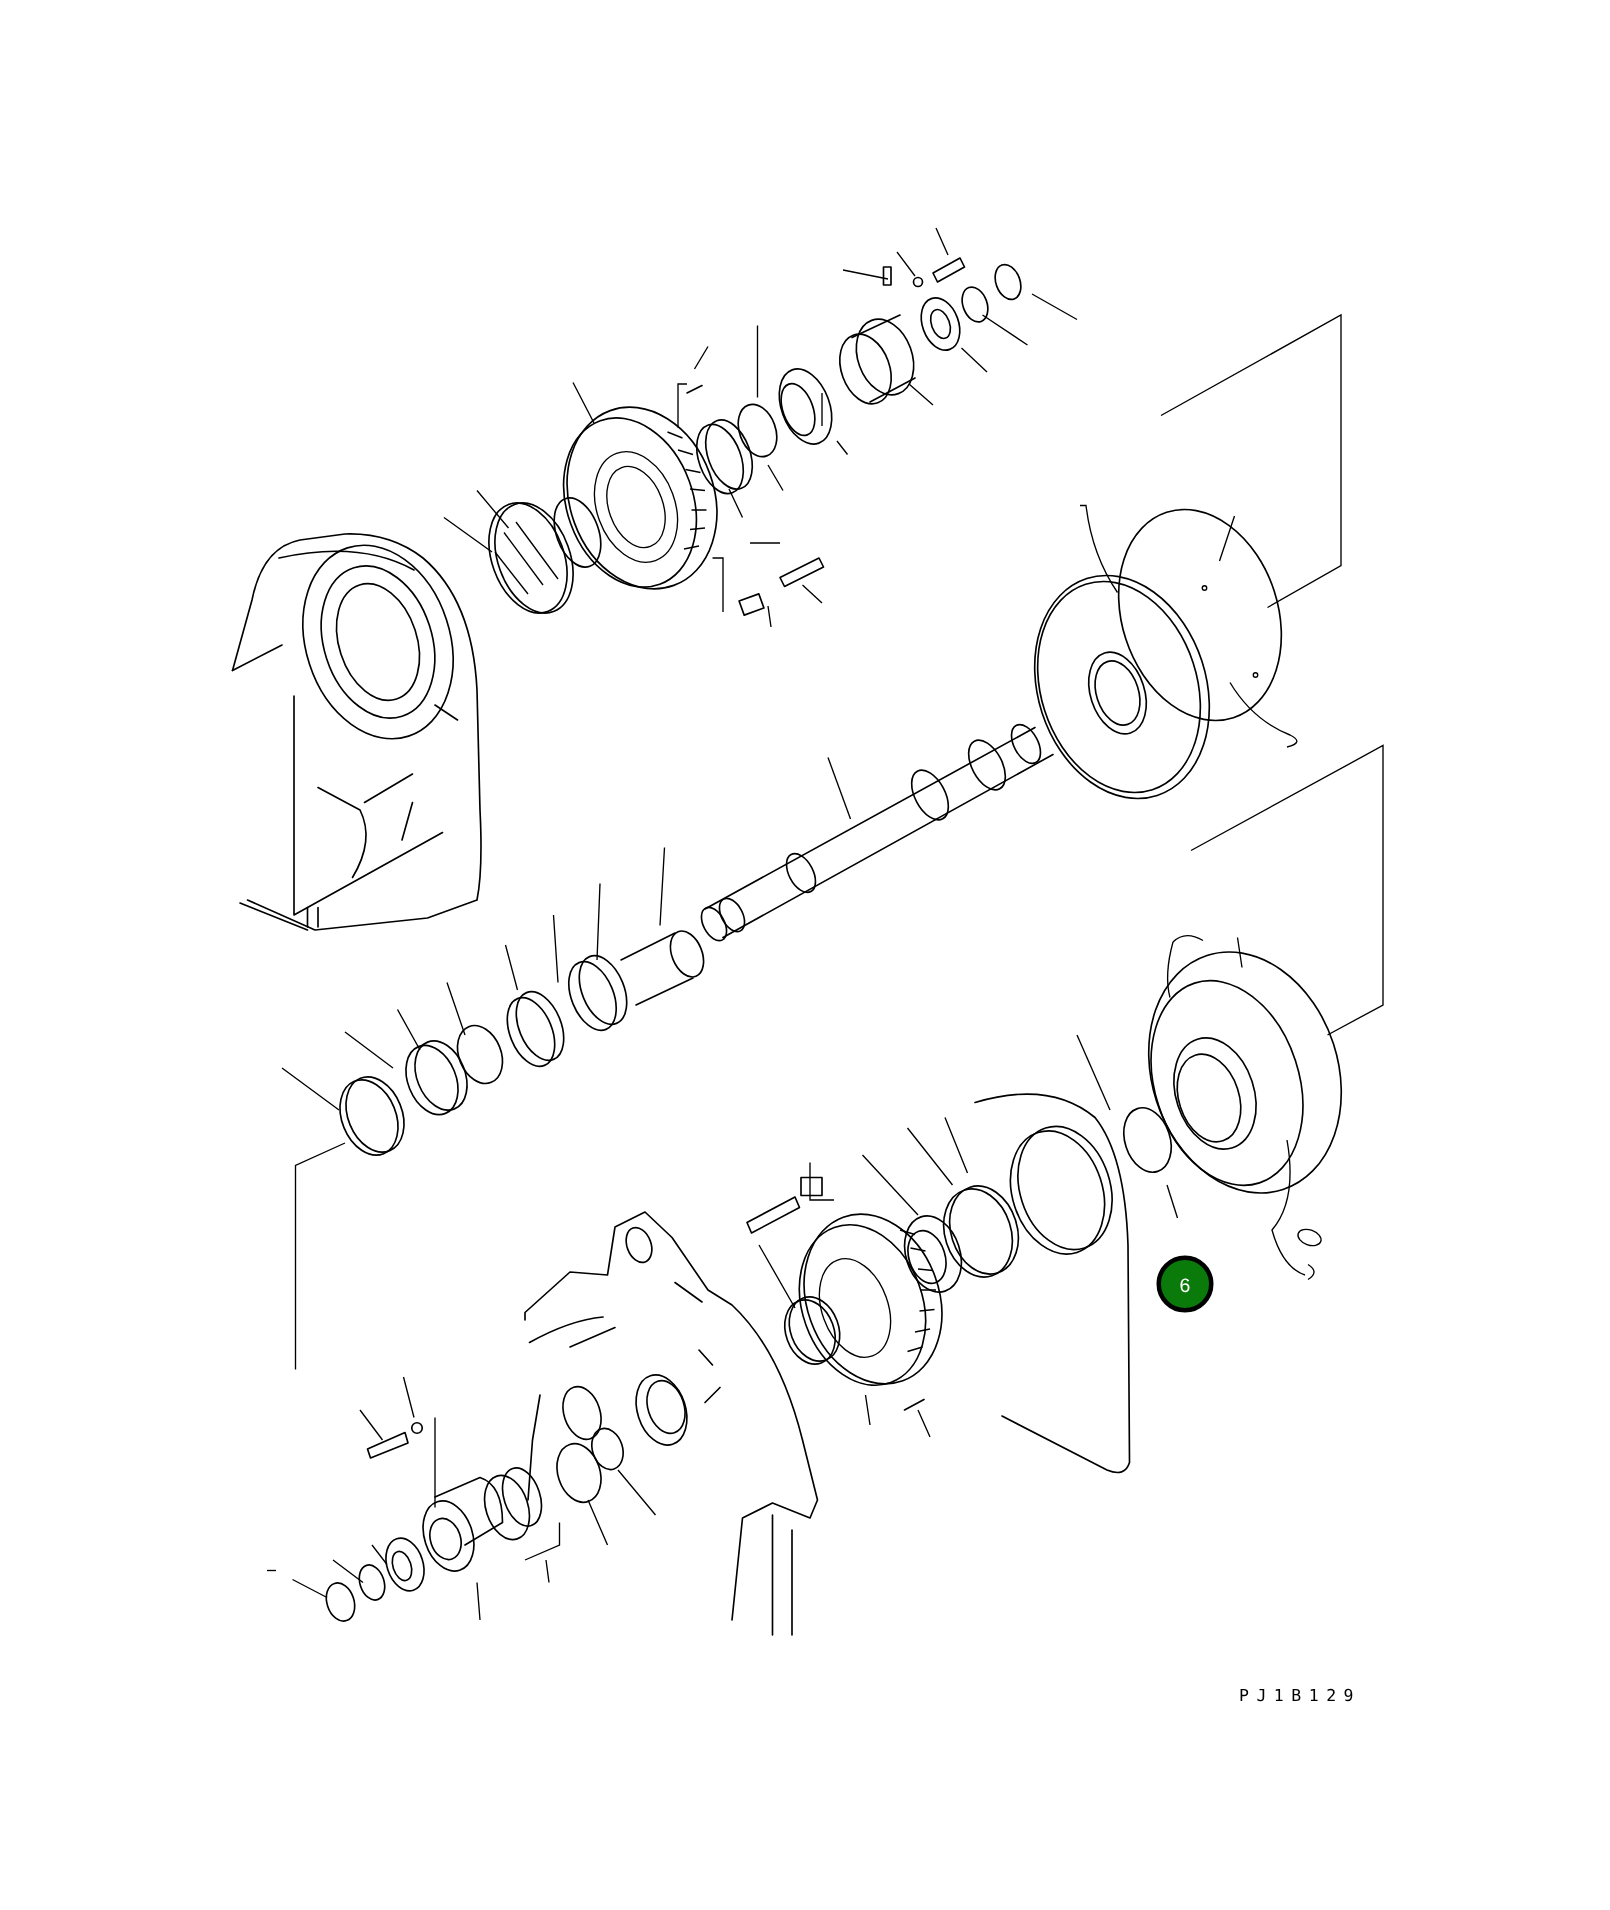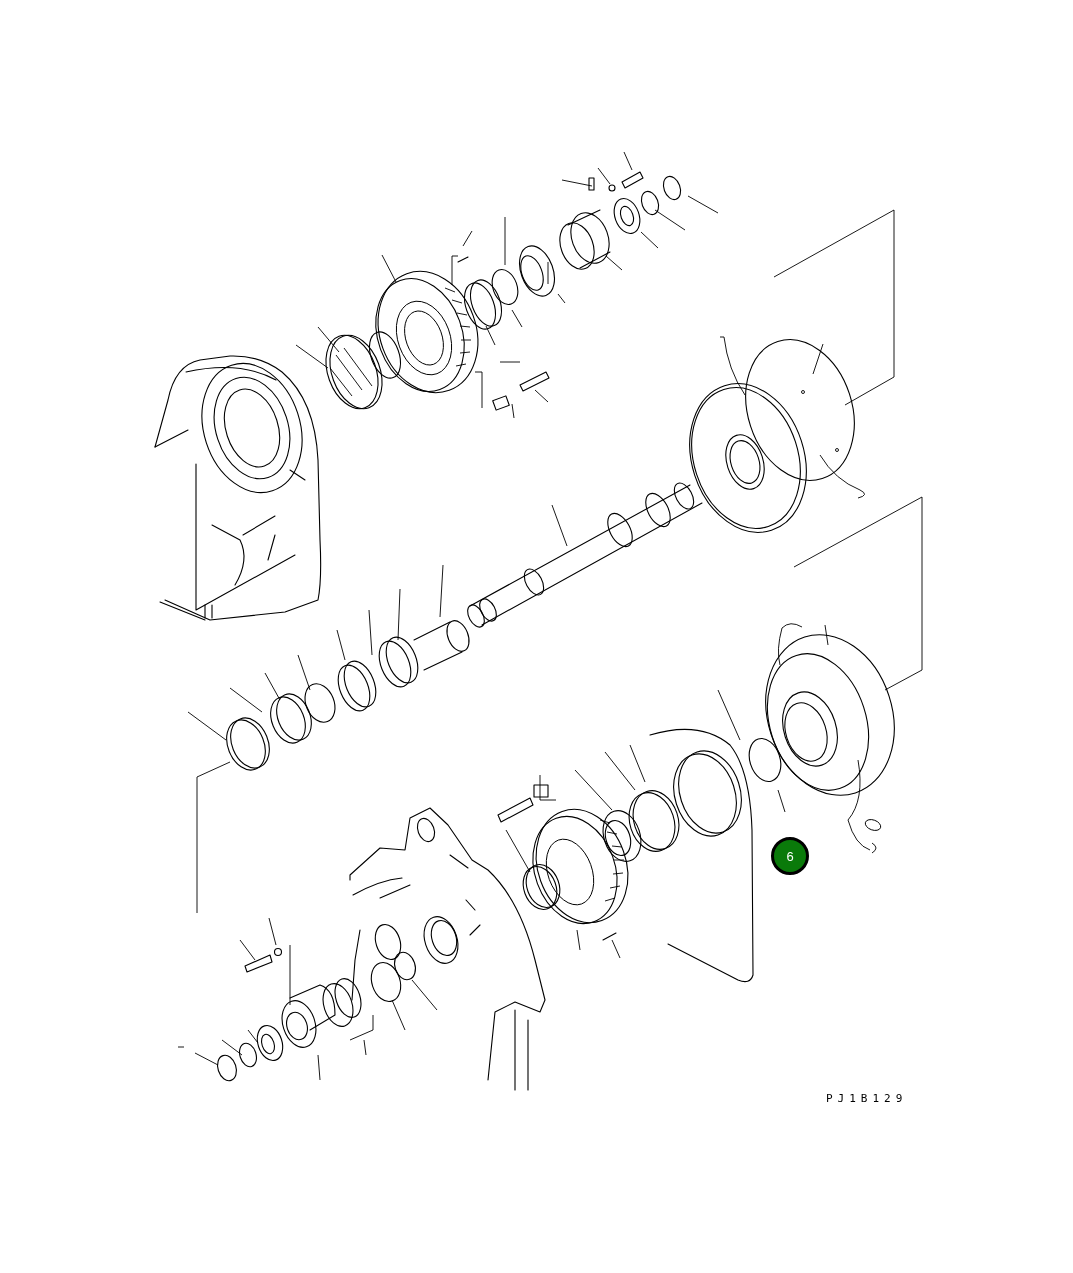--- a/index.html
+++ b/index.html
@@ -9,21 +9,21 @@
   #diagram svg { width:1073px; height:1273px; display:block; }
   .ln { fill:none; stroke:#000; stroke-width:1.1; stroke-linecap:round; stroke-linejoin:round; }
   .ln-thin { fill:none; stroke:#000; stroke-width:0.9; }
   .callout {
     position:absolute; left:771px; top:837px; width:38px; height:38px;
     border-radius:50%; background:#0a7a0a; border:3px solid #000;
     box-sizing:border-box; color:#fff; font-size:13px;
     display:flex; align-items:center; justify-content:center; cursor:pointer;
   }
   .ref-code {
-    position:absolute; left:826px; top:1092px; font-family:"DejaVu Sans Mono", monospace;
+    position:absolute; left:826px; top:1124px; font-family:"DejaVu Sans Mono", monospace;
     font-size:11px; letter-spacing:5px; color:#000;
   }
 </style>
 </head>
 <body>
 
 <div id="diagram">
 <svg viewBox="0 0 1073 1273" xmlns="http://www.w3.org/2000/svg">
 
   <g>

